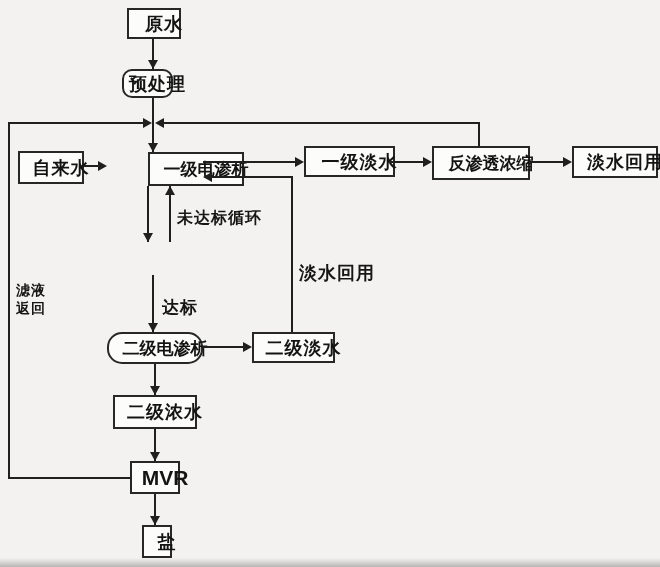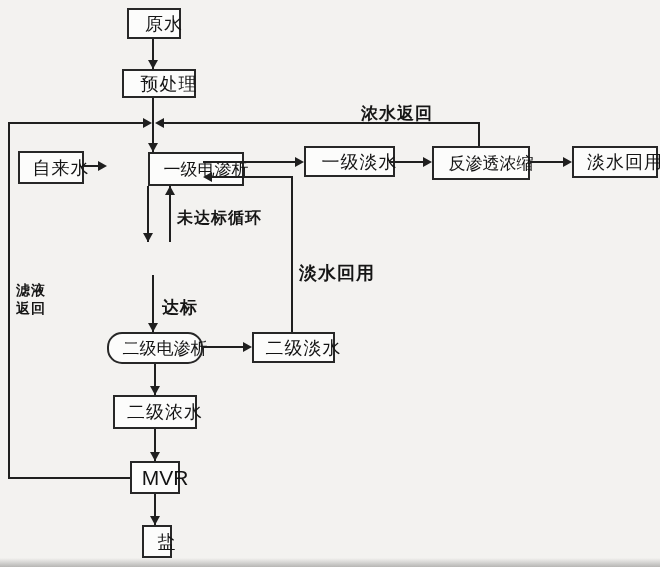--- a/index.html
+++ b/index.html
@@ -24,21 +24,21 @@
   .node {
     position: absolute;
     box-sizing: border-box;
     background: #fcfcfb;
     border: 2px solid #272727;
     color: #141414;
     display: flex;
     align-items: center;
     justify-content: center;
     font-size: 18px;
-    font-weight: 400;
+    font-weight: 700;
     letter-spacing: 1px;
     white-space: nowrap;
     padding-left: 20px;
   }
   .node.wide5 { font-size: 17px; letter-spacing: 0; }
   .node.latin { font-size: 21px; letter-spacing: 0; }
   .line {
     position: absolute;
     background: #1f1f1f;
   }
@@ -63,21 +63,21 @@
     line-height: 1.3;
   }
 </style>
 </head>
 <body>
 
 <div class="canvas">
 
   <div class="node" style="left:127px; top:8px; width:54px; height:31px;">原水</div>
 
-  <div class="node" style="left:122px; top:69px; width:74px; height:29px;">预处理</div>
+  <div class="node" style="left:122px; top:69px; width:51px; height:29px;border-radius:10px;">预处理</div>
 
   <div class="node" style="left:18px; top:151px; width:66px; height:33px;">自来水</div>
 
   <div class="node wide5" style="left:107px; top:152px; width:96px; height:34px;margin-left:41px;">一级电渗析</div>
 
   <div class="node" style="left:304px; top:146px; width:91px; height:31px;">一级淡水</div>
 
   <div class="node wide5" style="left:432px; top:146px; width:98px; height:34px;">反渗透浓缩</div>
 
   <div class="node" style="left:572px; top:146px; width:86px; height:32px;">淡水回用</div>
@@ -138,21 +138,20 @@
 
   <div class="line" style="left:154px; top:364px; width:2px; height:31px;"></div>
   <div class="ah down" style="left:150px; top:386px;"></div>
 
   <div class="line" style="left:154px; top:429px; width:2px; height:32px;"></div>
   <div class="ah down" style="left:150px; top:452px;"></div>
 
   <div class="line" style="left:154px; top:494px; width:2px; height:31px;"></div>
   <div class="ah down" style="left:150px; top:516px;"></div>
 
-  <div class="elabel" style="left:361px; top:102px;">浓水返回</div>
 
   <div class="elabel" style="left:177px; top:208px; font-size:16px;">未达标循环</div>
 
   <div class="elabel" style="left:162px; top:296px;">达标</div>
 
   <div class="elabel" style="left:299px; top:261px; font-size:18px;">淡水回用</div>
 
   <div class="elabel vwrap" style="left:16px; top:281px;">滤液返回</div>
 
   <div class="scan-smear"></div>

